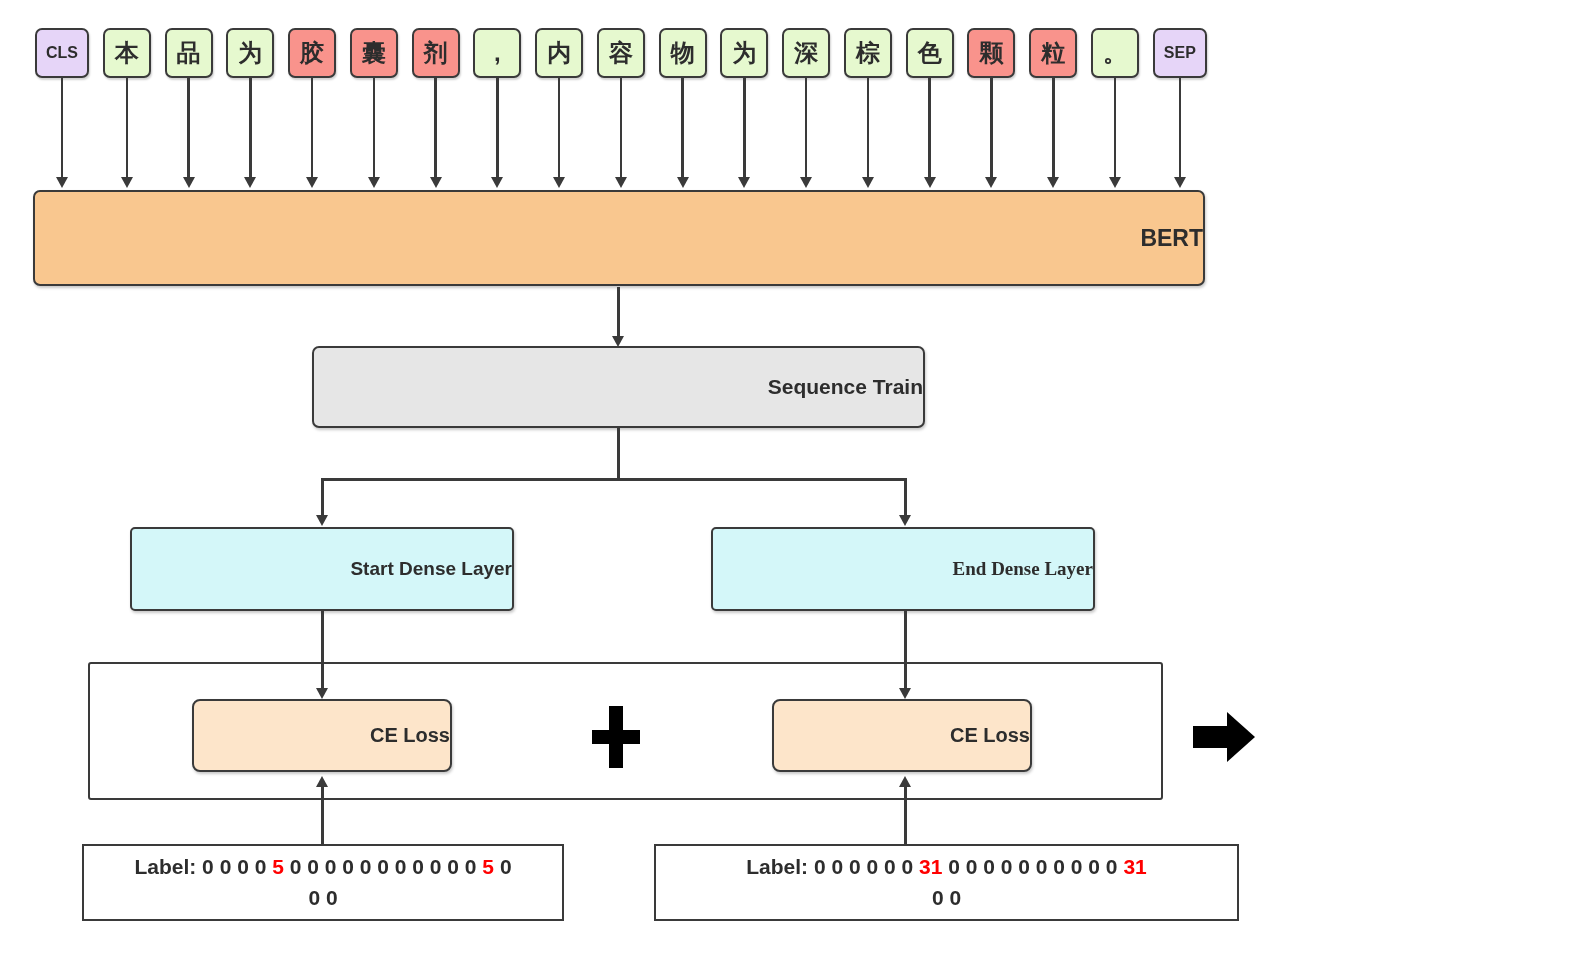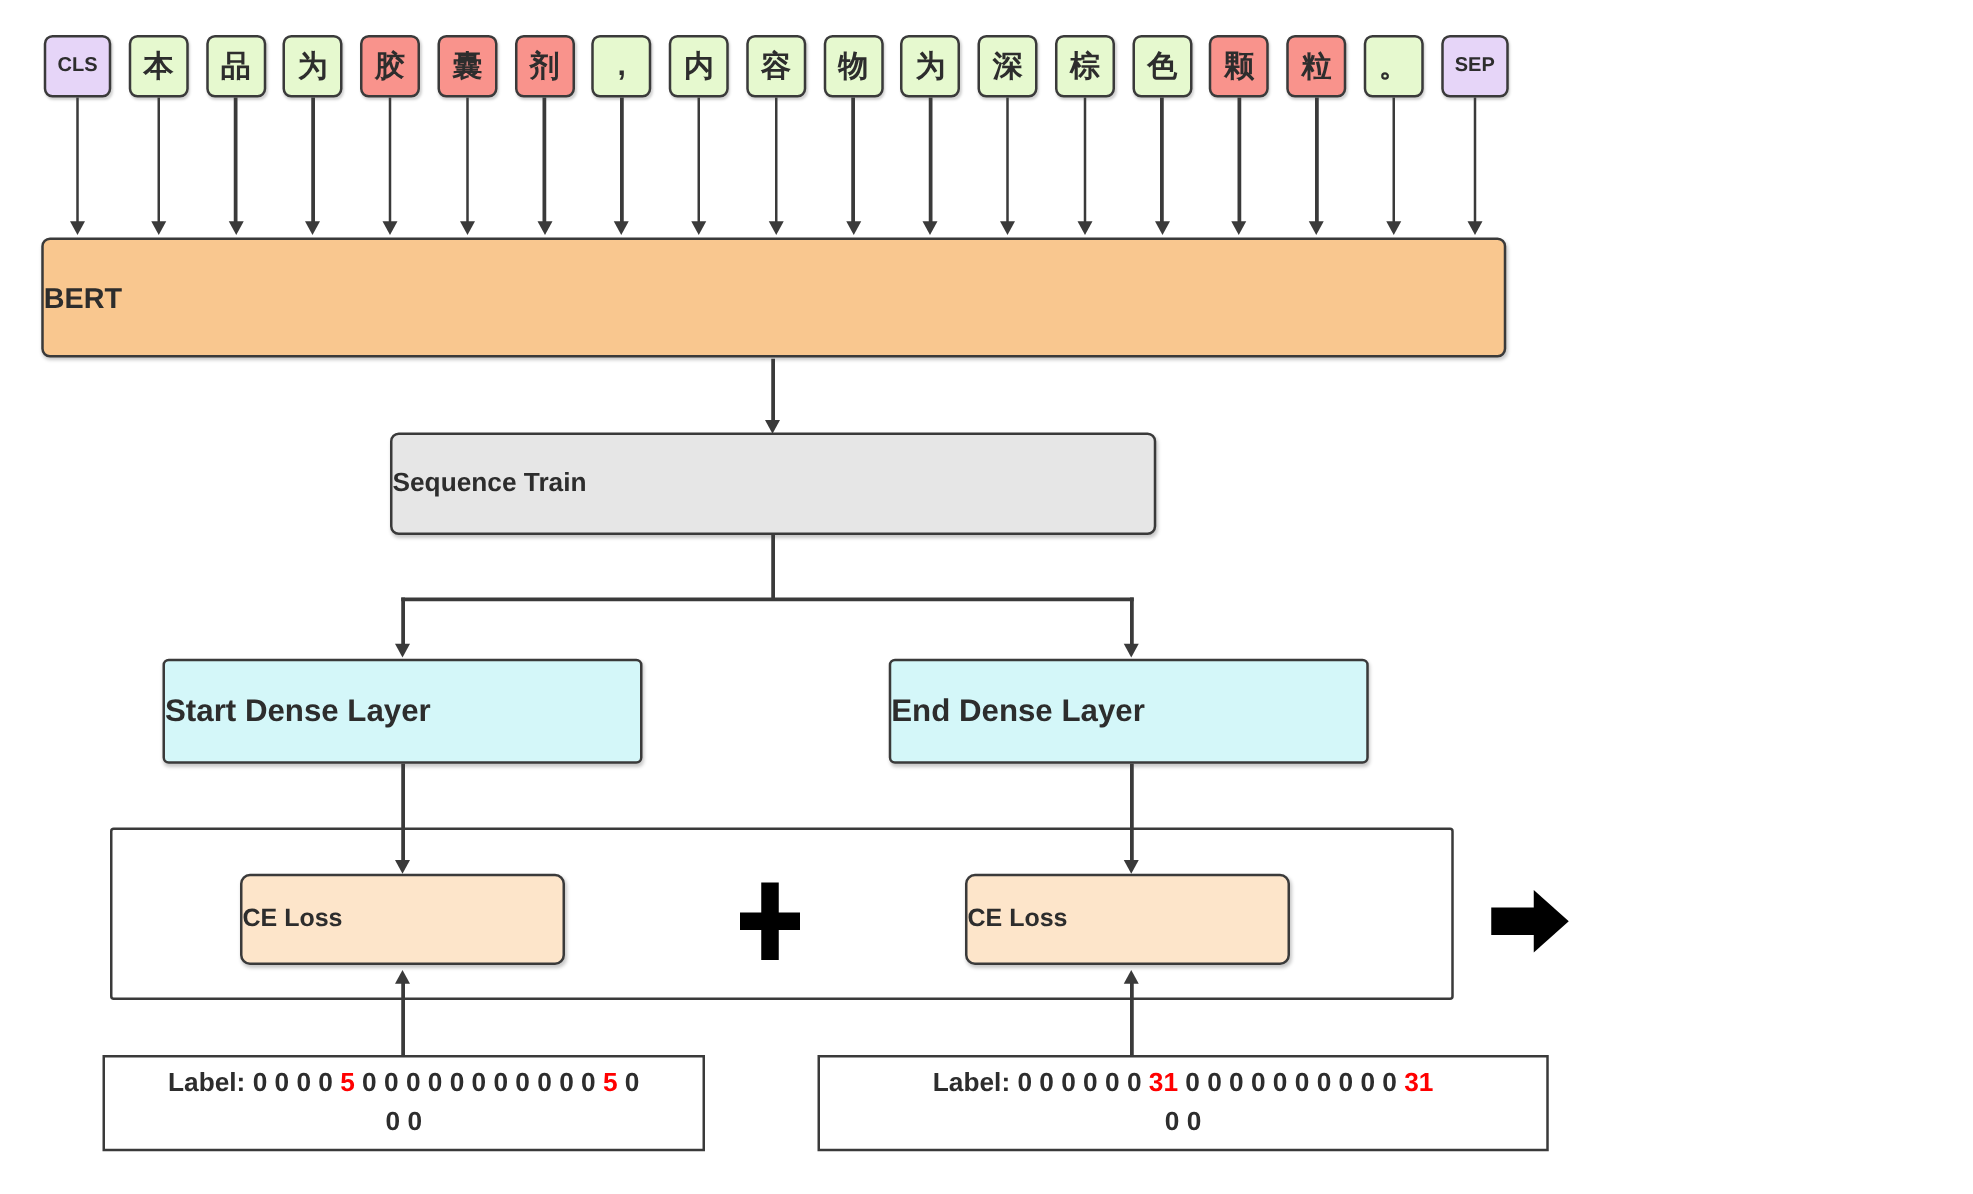--- a/index.html
+++ b/index.html
@@ -43,29 +43,29 @@
     border-left:6px solid transparent;border-right:6px solid transparent;
     border-bottom:11px solid var(--c-line);}
   .token-arrow{position:relative;width:2.5px;height:100px;background:var(--c-line);}
   .token-arrow::after{content:"";position:absolute;bottom:-10px;left:50%;
     transform:translateX(-50%);width:0;height:0;
     border-left:6px solid transparent;border-right:6px solid transparent;
     border-top:11px solid var(--c-line);}
 
   
   .node{position:absolute;border:2.5px solid var(--c-line);
-    display:flex;align-items:center;justify-content:flex-start;
+    display:flex;align-items:center;justify-content:flex-end;
     font-weight:bold;box-shadow:1px 2px 3px rgba(0,0,0,.22);}
   .bert{left:33px;top:190px;width:1172px;height:96px;background:var(--c-bert);
     border-radius:7px;font-size:23px;}
   .seq-output{left:312px;top:346px;width:613px;height:82px;
     background:var(--c-sequence_output);border-radius:7px;font-size:21px;}
-  .dense{background:var(--c-dense_layer);border-radius:5px;font-size:25px;}
+  .dense{background:var(--c-dense_layer);border-radius:5px;font-size:19px;}
   .dense.start{left:130px;top:527px;width:384px;height:84px;}
-  .dense.end{left:711px;top:527px;width:384px;height:84px;}
+  .dense.end{left:711px;top:527px;width:384px;height:84px;font-family:Liberation Serif, serif;}
   .loss-container{left:88px;top:662px;width:1075px;height:138px;background:#fff;
     border-radius:3px;box-shadow:none;}
   .ce-loss{background:var(--c-loss_box);border-radius:8px;font-size:20px;}
   .ce-loss.left{left:192px;top:699px;width:260px;height:73px;}
   .ce-loss.right{left:772px;top:699px;width:260px;height:73px;}
   .train-loss{left:1277px;top:701px;width:249px;height:72px;
     background:var(--c-loss_box);border-radius:4px;font-size:21px;}
 
   
   .plus{position:absolute;left:592px;top:706px;width:48px;height:62px;}

